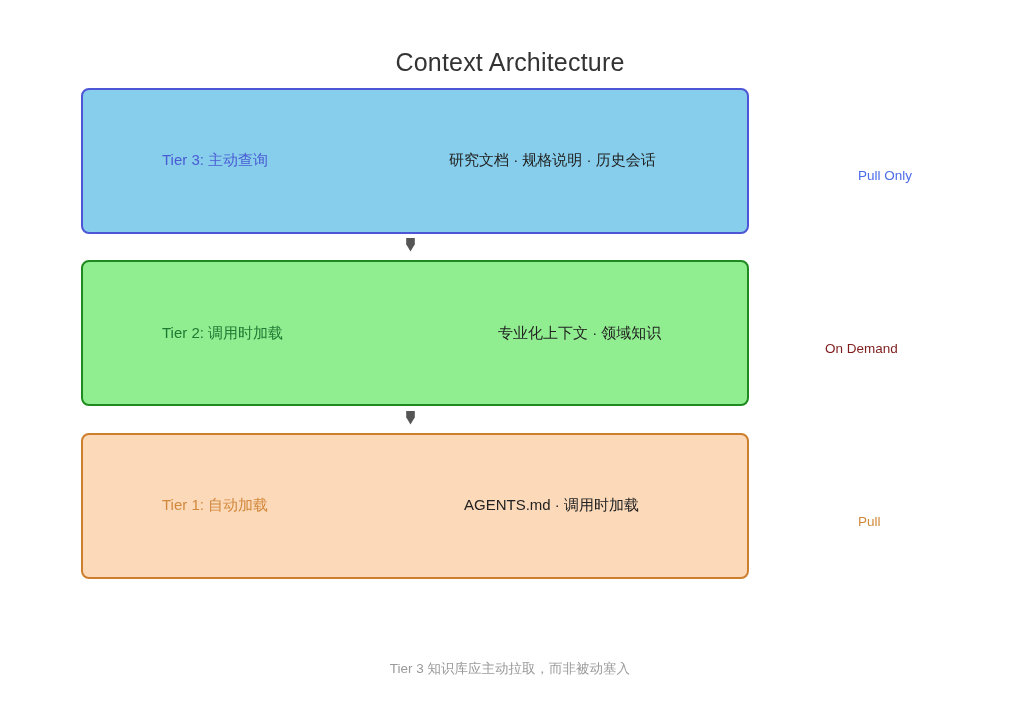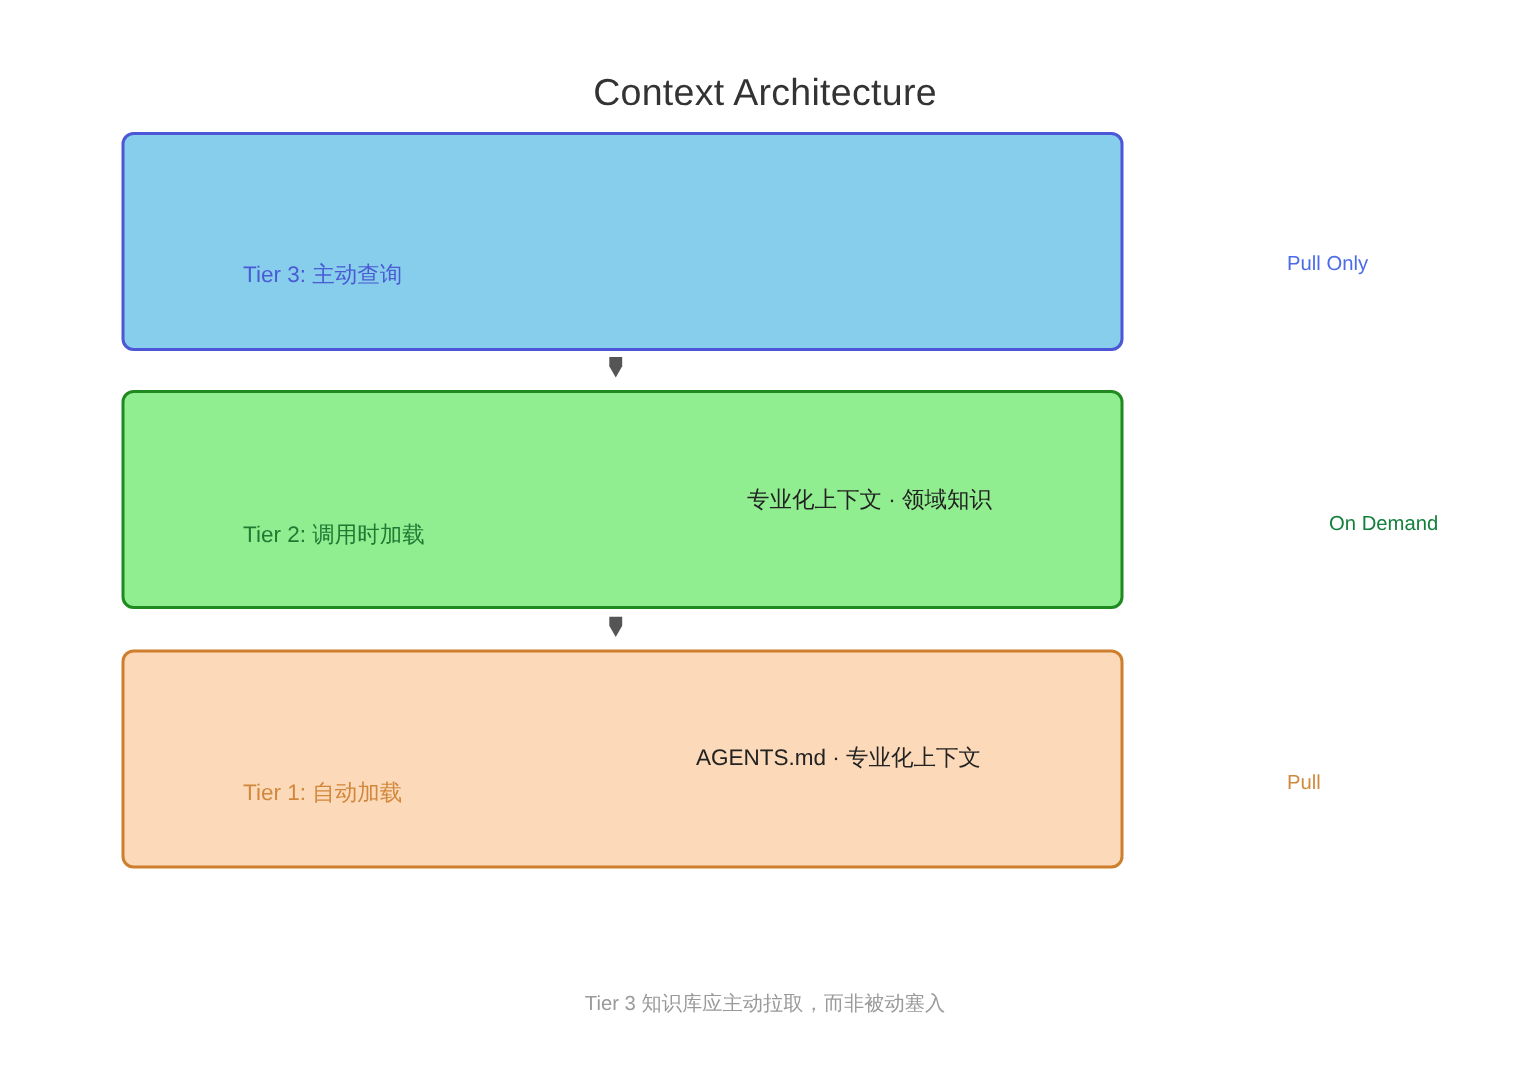--- a/index.html
+++ b/index.html
@@ -57,21 +57,20 @@
     top: 433px;
     width: 668px;
     height: 146px;
     background: #FBD9B9;
     border-color: #CE7F2D;
   }
   .tier-label {
     position: absolute;
     font-size: 15px;
     white-space: nowrap;
-    margin-top: 23px;
   }
   .tier-desc {
     position: absolute;
     font-size: 15px;
     color: #222222;
     white-space: nowrap;
   }
   .t3-label { left: 162px; top: 151px; color: #4B5BD4; }
   .t3-desc  { left: 449px; top: 151px; }
   .t2-label { left: 162px; top: 324px; color: #1F7A33; text-align: center; }
@@ -97,21 +96,21 @@
   .arrow-1 { top: 238px; }
   .arrow-2 { top: 411px; }
 
   .side-label {
     position: absolute;
     font-size: 13.5px;
     white-space: nowrap;
     margin-top: 48px;
   }
   .side-1 { left: 858px; top: 120px; color: #4B6CE8; }
-  .side-2 { left: 886px; top: 293px; color: #15803d; }
+  .side-2 { left: 825px; top: 293px; color: #7f1d1d; }
   .side-3 { left: 858px; top: 466px; color: #D08A3E; }
 
   .footer-note {
     position: absolute;
     left: 0;
     right: 0;
     top: 660px;
     text-align: center;
     font-size: 13.5px;
     color: #9a9a9a;
@@ -119,38 +118,39 @@
 </style>
 </head>
 <body>
 
 <div id="diagram">
 
   <div class="title">Context Architecture</div>
 
   <div class="tier-box tier-3"></div>
   <div class="tier-label t3-label">Tier 3: 主动查询</div>
+  <div class="tier-desc t3-desc">研究文档 · 规格说明 · 历史会话</div>
 
   <svg class="arrow arrow-1" viewBox="0 0 13 14">
     <path d="M2.2 0 L10.8 0 L10.8 6.2 L6.5 13.6 L2.2 6.2 Z" fill="#555555"></path>
   </svg>
   <div class="edge-label pull-1">Pull</div>
 
   <div class="tier-box tier-2"></div>
   <div class="tier-label t2-label">Tier 2: 调用时加载</div>
   <div class="tier-desc t2-desc">专业化上下文 · 领域知识</div>
 
   <svg class="arrow arrow-2" viewBox="0 0 13 14">
     <path d="M2.2 0 L10.8 0 L10.8 6.2 L6.5 13.6 L2.2 6.2 Z" fill="#555555"></path>
   </svg>
   <div class="edge-label pull-2">Pull</div>
 
   <div class="tier-box tier-1"></div>
   <div class="tier-label t1-label">Tier 1: 自动加载</div>
-  <div class="tier-desc t1-desc">AGENTS.md · 专业化上下文</div>
+  <div class="tier-desc t1-desc">AGENTS.md · 调用时加载</div>
 
   <div class="side-label side-1">Pull Only</div>
   <div class="side-label side-2">On Demand</div>
   <div class="side-label side-3">Pull</div>
 
   <div class="footer-note">Tier 3 知识库应主动拉取，而非被动塞入</div>
 
 </div>
 
 </body></html>

